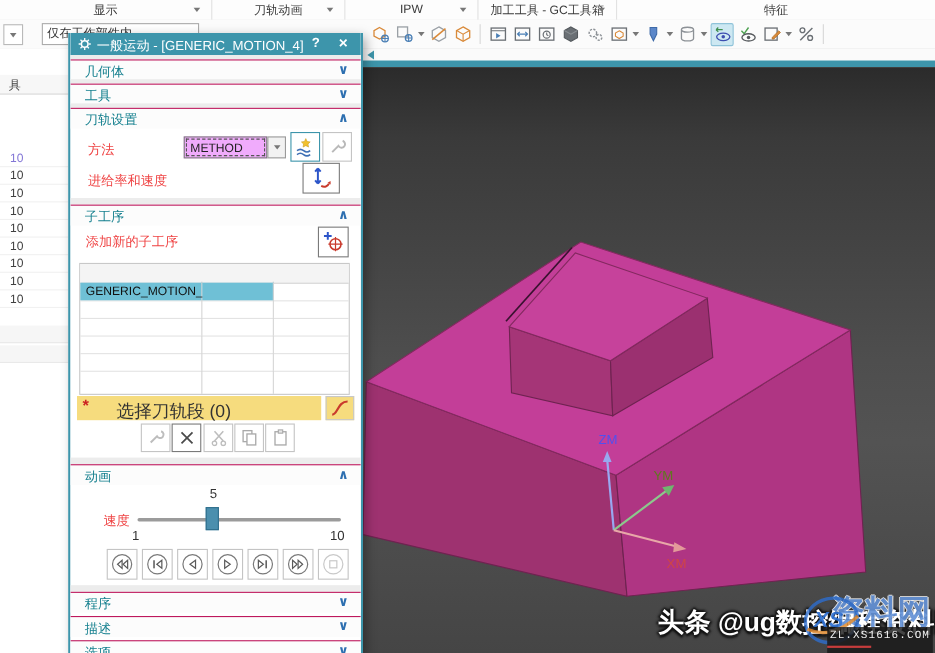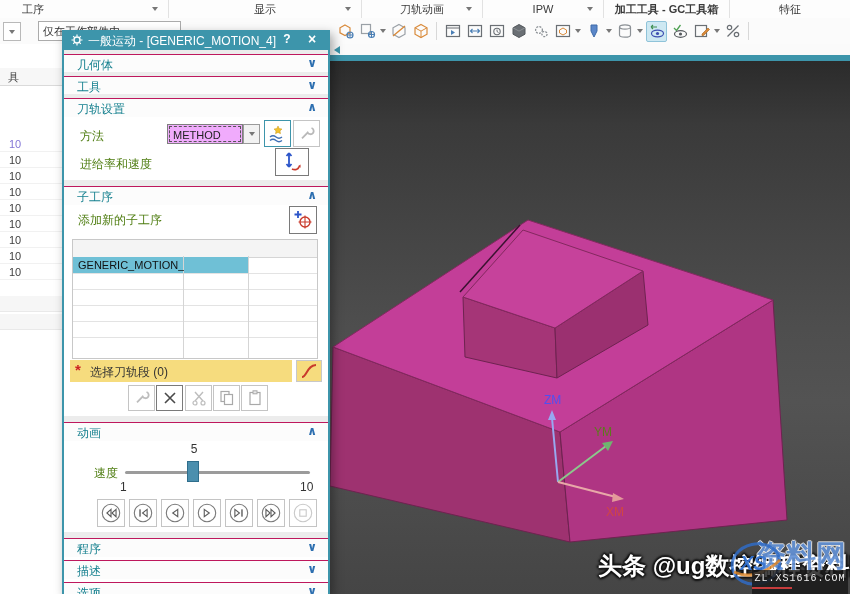--- a/index.html
+++ b/index.html
@@ -50,71 +50,67 @@
      box-shadow:3px 4px 10px rgba(0,0,0,.35);overflow:hidden;}
   .dlg-title{position:absolute;left:0;top:0;width:264px;height:20px;background:#3D95AB;color:#FFF;}
   .dlg-title .txt{position:absolute;left:24px;top:3px;font-size:12px;color:#FFF;white-space:nowrap;}
   .dlg-help{position:absolute;right:34px;top:2px;width:14px;height:16px;color:#FFF;font-size:12px;font-weight:bold;text-align:center;}
   .dlg-close{position:absolute;right:8px;top:1px;width:16px;height:17px;color:#FFF;font-size:14px;font-weight:bold;text-align:center;}
   .dlg-body{position:absolute;left:0;top:20px;width:264px;height:544px;background:#FFF;}
   .band{position:absolute;left:0;width:264px;background:#ECECEC;}
   .g-hdr{position:absolute;left:0;width:264px;height:18px;border-top:1px solid #be185d;background:#FCFCFC;}
   .g-hdr .t{position:absolute;left:13px;top:2px;font-size:12px;color:#16808F;}
   .g-hdr .ch{position:absolute;right:11px;top:1px;color:#2D6FB0;font-size:12px;font-weight:bold;}
-  .flabel{position:absolute;font-size:12px;color:#4d7c0f;}
+  .flabel{position:absolute;font-size:12px;color:#ef4444;}
   .dropdown{position:absolute;left:103px;top:74px;width:76px;height:20px;background:#f0abfc;border:1px solid #7F7F7F;box-sizing:border-box;}
   .dropdown .inner{position:absolute;left:1px;top:1px;right:1px;bottom:1px;border:1px dashed #555;font-size:11px;line-height:16px;padding-left:3px;color:#222;}
   .dd-caret{position:absolute;left:179px;top:74px;width:17px;height:20px;border:1px solid #9A9A9A;background:#F2F2F2;box-sizing:border-box;display:flex;align-items:center;justify-content:center;}
   .sq-btn{position:absolute;border:1px solid #C4C4C4;background:#FFF;box-sizing:border-box;display:flex;align-items:center;justify-content:center;}
   .sq-btn.active{border:1px solid #3D95AB;}
   .sq-btn.dark{border:1px solid #7A7A7A;}
   
   .sub-table{position:absolute;left:8px;top:189px;width:246px;height:120px;border:1px solid #C8C8C8;box-sizing:border-box;}
   .st-hdr{position:absolute;left:0;top:0;width:244px;height:17px;background:#F4F4F4;border-bottom:1px solid #D5D5D5;}
   .st-cell{position:absolute;top:16px;height:17px;font-size:11px;color:#444;line-height:17px;padding-left:5px;box-sizing:border-box;border-right:1px solid #D5D5D5;}
   .st-row{position:absolute;left:0;width:244px;height:16px;border-bottom:1px solid #E3E3E3;}
   .st-rowcell{position:absolute;top:0;height:16px;font-size:11px;line-height:16px;padding-left:5px;box-sizing:border-box;border-right:1px solid #D5D5D5;color:#111;}
   .sel-teal{background:#6FC0D6;}
   
   .warnrow{position:absolute;left:6px;top:310px;width:222px;height:22px;background:#F6DC7E;}
   .warnrow .star{position:absolute;left:5px;top:1px;color:#CC2222;font-size:15px;font-weight:bold;}
-  .warnrow .wtxt{position:absolute;left:20px;top:4px;font-size:12px;color:#333;}
+  .warnrow .wtxt{position:absolute;left:36px;top:4px;font-size:16px;color:#333;}
   .curvebtn{position:absolute;left:232px;top:310px;width:26px;height:22px;background:#F6DC7E;border:1px solid #C8C8C8;box-sizing:border-box;display:flex;align-items:center;justify-content:center;}
   
   .slider-track{position:absolute;left:61px;top:421px;width:185px;height:3px;background:#9B9B9B;border-radius:2px;}
   .slider-handle{position:absolute;left:123px;top:411px;width:12px;height:21px;background:#4B8FAE;border:1px solid #2F6E8C;box-sizing:border-box;}
   .slider-val{position:absolute;left:122px;top:392px;width:16px;text-align:center;font-size:12px;color:#333;}
   .slider-min{position:absolute;left:56px;top:430px;font-size:12px;color:#333;}
   .slider-max{position:absolute;left:236px;top:430px;font-size:12px;color:#333;}
   .pb-row{position:absolute;left:33px;top:449px;display:flex;gap:4px;}
   .pb-btn{width:28px;height:28px;border:1px solid #C4C4C4;background:#FFF;display:flex;align-items:center;justify-content:center;box-sizing:border-box;}
 </style>
 </head>
 <body>
 
 <div class="screen">
 
   <div class="menubar">
-    <div class="mgroup" style="width:168px;justify-content:flex-start;">
-      <span class="mlabel" style="margin-left:22px;">工序</span>
-      <span class="caret"></span>
-    </div>
     <div class="mgroup" style="width:192px;">
       <span class="mlabel">显示</span>
       <span class="caret"></span>
     </div>
     <div class="mgroup" style="width:120px;font-family:Liberation Mono, monospace;">
       <span class="mlabel">刀轨动画</span>
       <span class="caret"></span>
     </div>
     <div class="mgroup" style="width:120px;">
       <span class="mlabel">IPW</span>
       <span class="caret"></span>
     </div>
-    <div class="mgroup" style="width:125px;font-weight:bold;">
+    <div class="mgroup" style="width:125px;">
       <span class="mlabel">加工工具 - GC工具箱</span>
       <span class="caret"></span>
     </div>
     <div class="mgroup" style="flex:1;border-right:none;">
       <span class="mlabel">特征</span>
     </div>
   </div>
 
   <div class="toolbar2">
     <div class="tb-caretbox">

